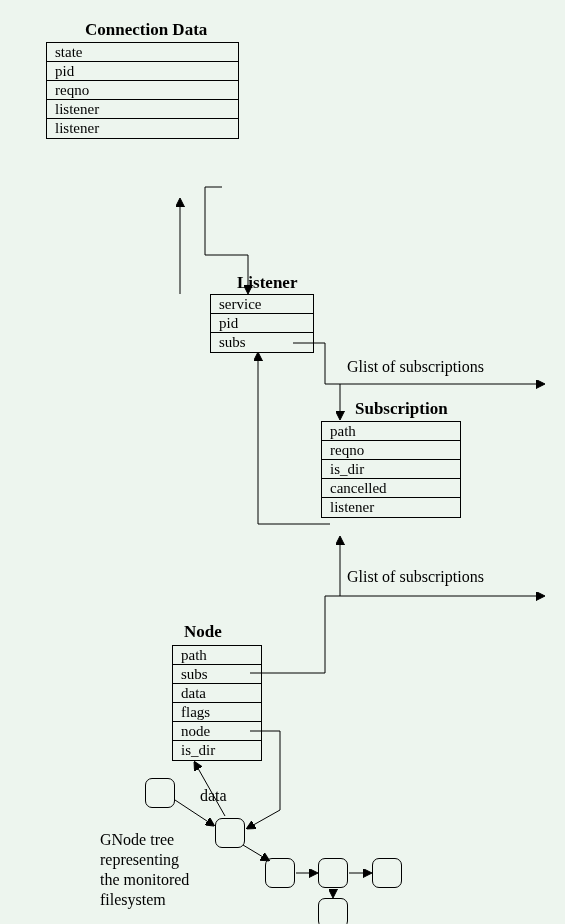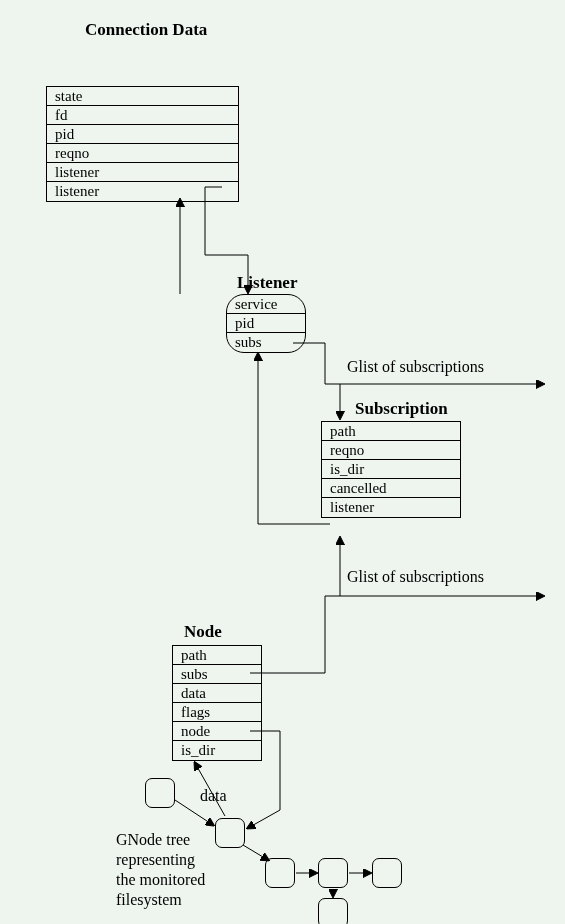--- a/index.html
+++ b/index.html
@@ -49,31 +49,30 @@
   svg { position: absolute; inset: 0; }
   line, path, polyline { stroke: #000; stroke-width: 1; fill: none; }
   .arrowhead { fill: #000; stroke: #000; }
 </style>
 </head>
 <body>
 
 <div class="canvas">
 
   <div class="title" style="left:85px; top:20px;">Connection Data</div>
-  <div class="struct" style="left:46px; top:42px; width:193px;margin-top:44px;">
+  <div class="struct" style="left:46px; top:42px; width:193px;">
     <div class="row">state</div>
-    <div class="row">fd</div>
     <div class="row">pid</div>
     <div class="row">reqno</div>
     <div class="row">listener</div>
     <div class="row">listener</div>
   </div>
 
   <div class="title" style="left:237px; top:273px;">Listener</div>
-  <div class="struct" style="left:226px; top:294px; width:80px;border-radius:18px;">
+  <div class="struct" style="left:210px; top:294px; width:104px;">
     <div class="row">service</div>
     <div class="row">pid</div>
     <div class="row">subs</div>
   </div>
 
   <div class="title" style="left:355px; top:399px;">Subscription</div>
   <div class="struct" style="left:321px; top:421px; width:140px;">
     <div class="row">path</div>
     <div class="row">reqno</div>
     <div class="row">is_dir</div>
@@ -87,21 +86,21 @@
     <div class="row">subs</div>
     <div class="row">data</div>
     <div class="row">flags</div>
     <div class="row">node</div>
     <div class="row">is_dir</div>
   </div>
 
   <div class="note" style="left:347px; top:357px;">Glist of subscriptions</div>
   <div class="note" style="left:347px; top:567px;">Glist of subscriptions</div>
   <div class="note" style="left:200px; top:786px;">data</div>
-  <div class="note" style="left:100px; top:830px; white-space:pre-line;margin-left:16px;">GNode tree
+  <div class="note" style="left:100px; top:830px; white-space:pre-line;">GNode tree
 representing
 the monitored
 filesystem</div>
 
   <div class="nodebox" style="left:145px; top:778px;"></div>
   <div class="nodebox" style="left:215px; top:818px;"></div>
   <div class="nodebox" style="left:265px; top:858px;"></div>
   <div class="nodebox" style="left:318px; top:858px;"></div>
   <div class="nodebox" style="left:372px; top:858px;"></div>
   <div class="nodebox" style="left:318px; top:898px;"></div>

